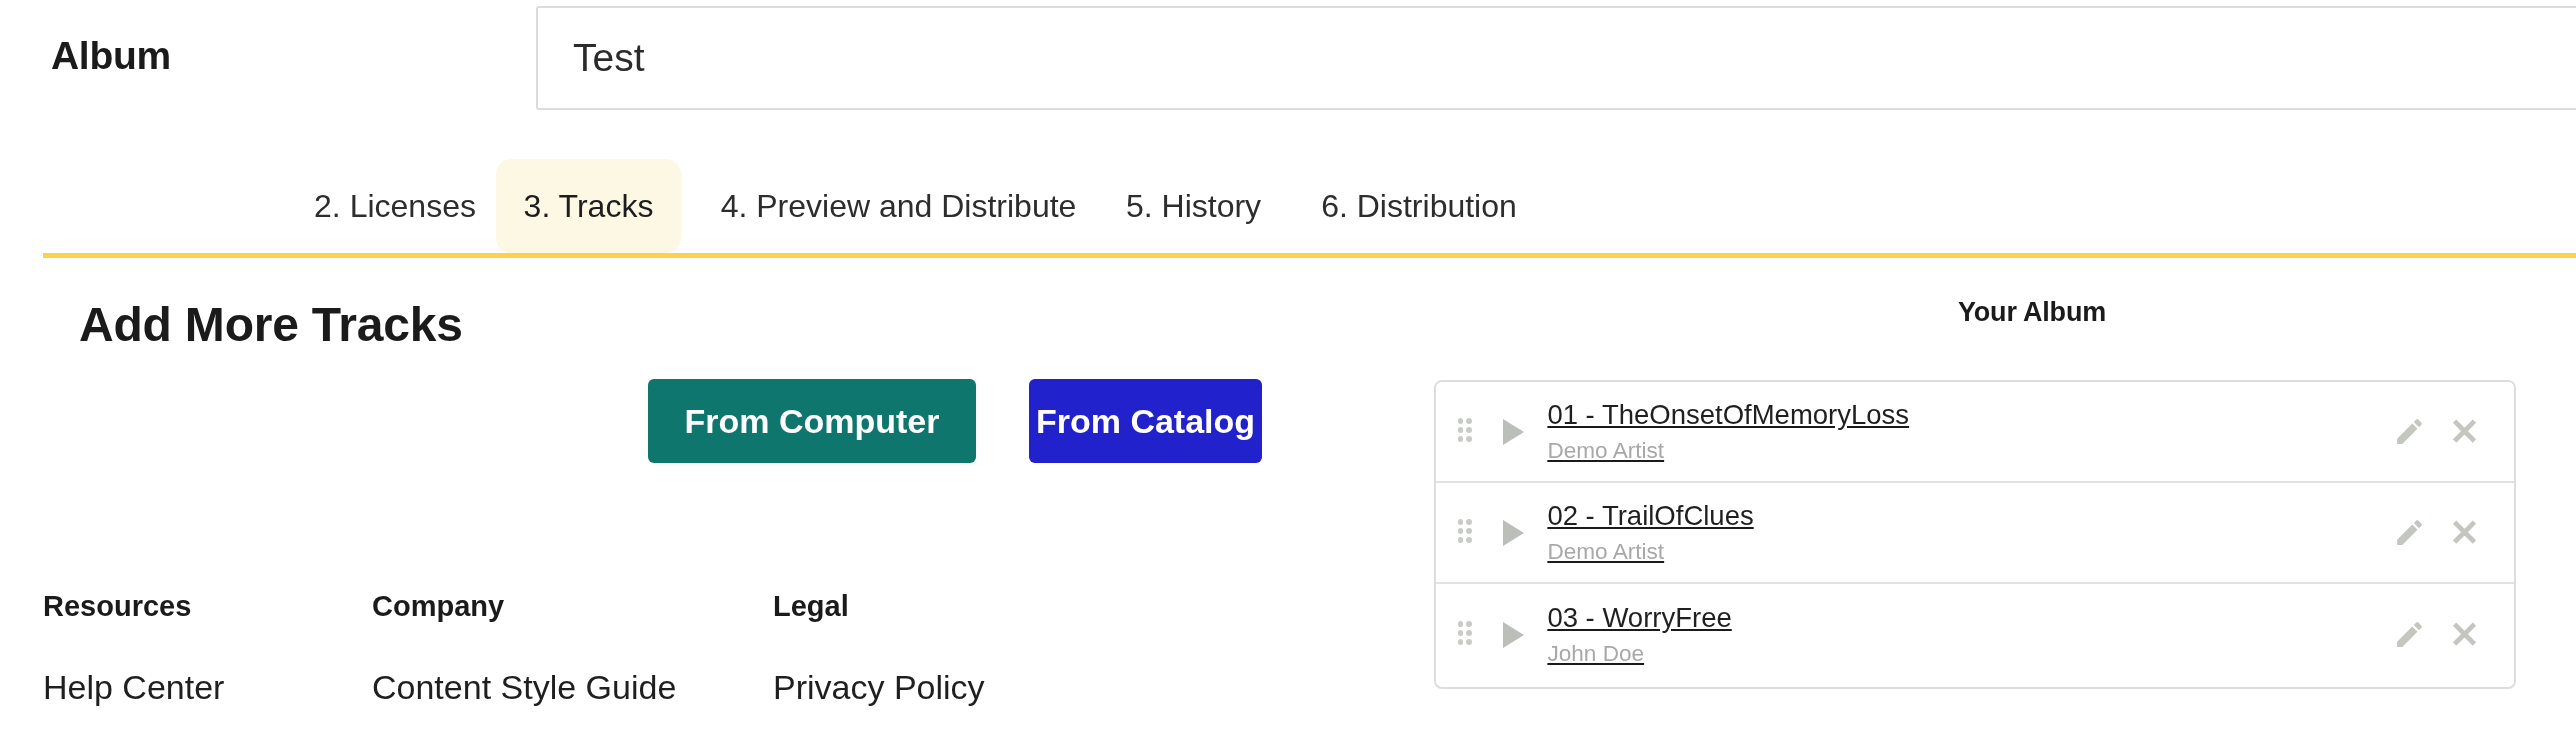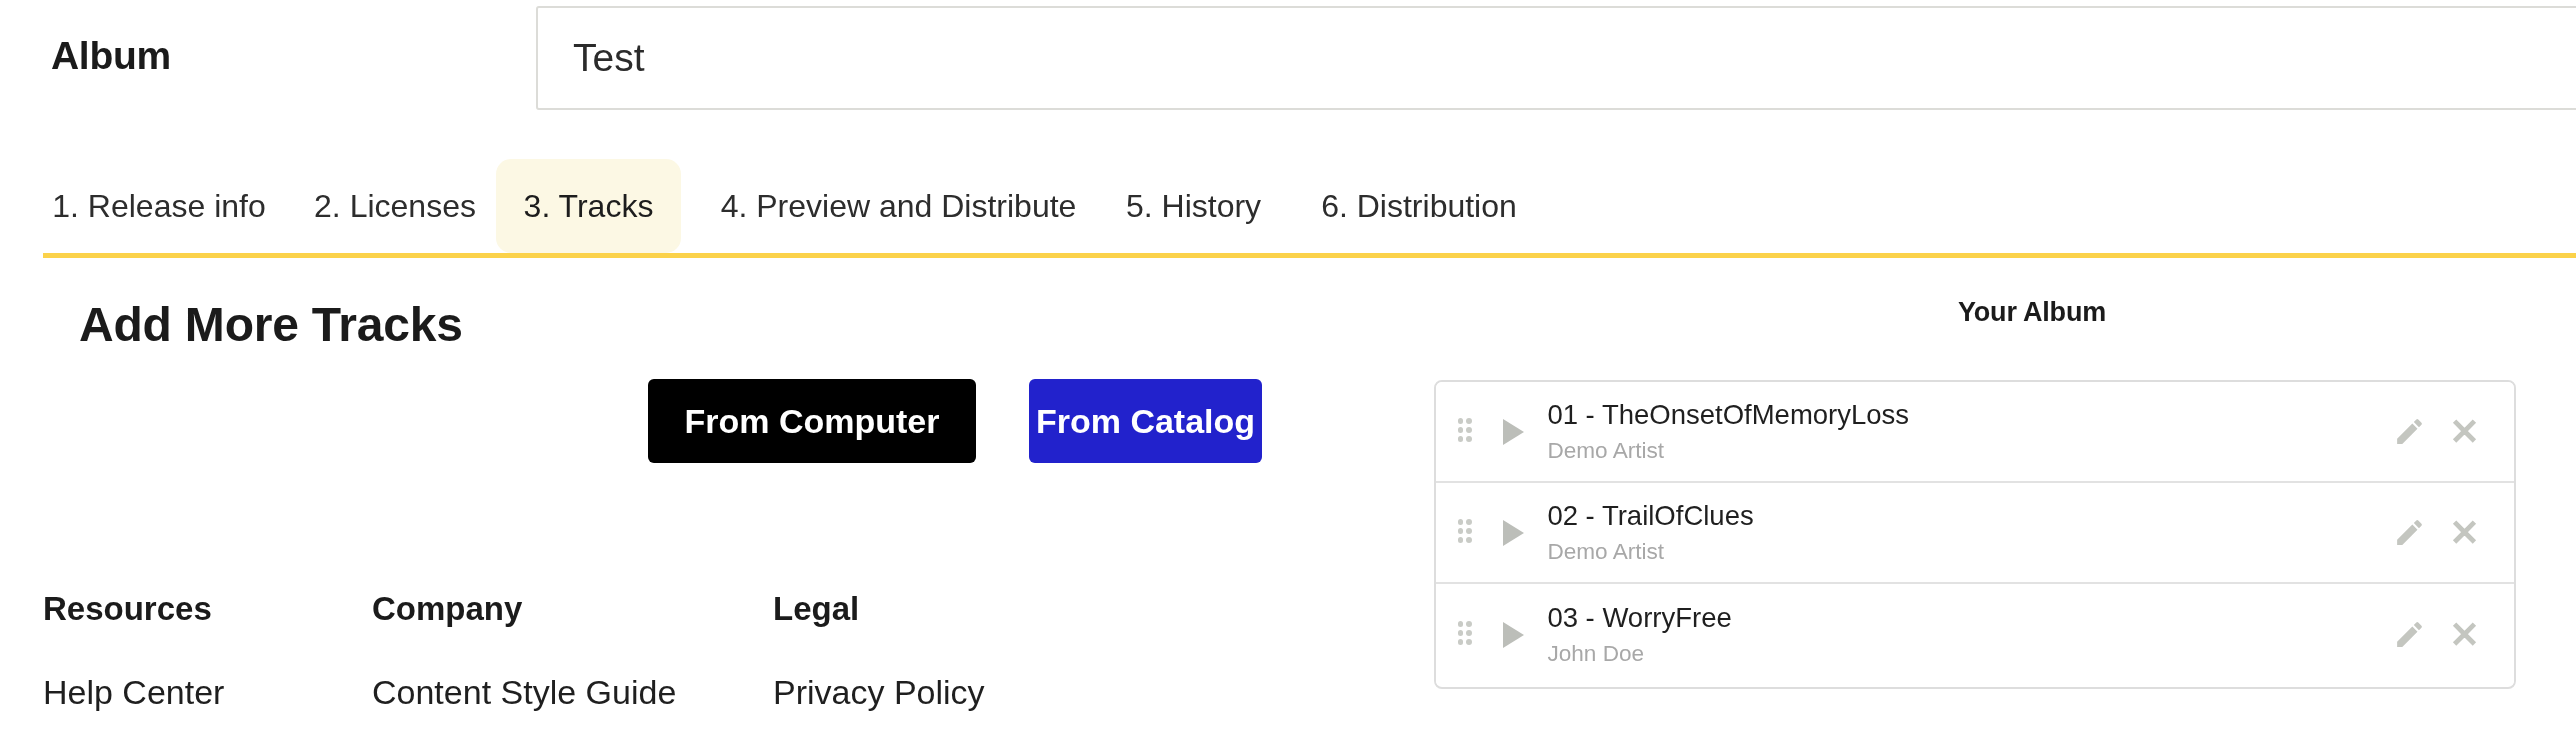--- a/index.html
+++ b/index.html
@@ -108,21 +108,21 @@
     color: #ffffff;
     cursor: pointer;
     display: flex;
     align-items: center;
     justify-content: center;
     box-sizing: border-box;
   }
   #btn-from-computer {
     left: 648px;
     width: 328px;
-    background: #000000;
+    background: #0f766e;
   }
   #btn-from-catalog {
     left: 1029px;
     width: 233px;
     background: #2222cc;
   }
 
   
   #your-album-title {
     position: absolute;
@@ -145,20 +145,21 @@
     position: absolute;
     left: 1434px;
     top: 380px;
     width: 1082px;
     height: 309px;
     box-sizing: border-box;
     border: 2px solid #dddddd;
     border-radius: 7.9px;
     background: #ffffff;
     overflow: hidden;
+    text-decoration: underline;
   }
   .track-row {
     position: relative;
     height: 101px;
     box-sizing: border-box;
     display: flex;
     align-items: center;
     border-bottom: 2px solid #e2e2e2;
     background: #ffffff;
   }
@@ -244,21 +245,21 @@
   }
   .footer-col {
     position: absolute;
     top: 0;
   }
   #footer-col-resources { left: 43px; }
   #footer-col-company   { left: 372px; }
   #footer-col-legal     { left: 773px; }
 
   .footer-heading {
-    font-size: 33px;
+    font-size: 29px;
     font-weight: bold;
     color: #1b1b1b;
     white-space: nowrap;
   }
   .footer-link {
     margin-top: 45px;
     font-size: 34px;
     color: #1f1f1f;
     white-space: nowrap;
     cursor: pointer;
@@ -266,21 +267,20 @@
 </style>
 </head>
 <body>
 
 <div id="album-header">
   <div id="album-label">Album</div>
   <input id="album-title-input" type="text" value="Test" style="">
 </div>
 
 <div id="tabbar">
-  <div class="tab" style="left:43px;  width:232px;">1. Release info</div>
   <div class="tab" style="left:299px; width:192px;">2. Licenses</div>
   <div class="tab active" style="left:496px; width:185px;border-radius:15px;">3. Tracks</div>
   <div class="tab" style="left:704px; width:389px;">4. Preview and Distribute</div>
   <div class="tab" style="left:1112px;width:163px;">5. History</div>
   <div class="tab" style="left:1298px;width:242px;">6. Distribution</div>
 </div>
 <div id="tab-underline"></div>
 
 <div id="add-more-tracks-title">Add More Tracks</div>
 

